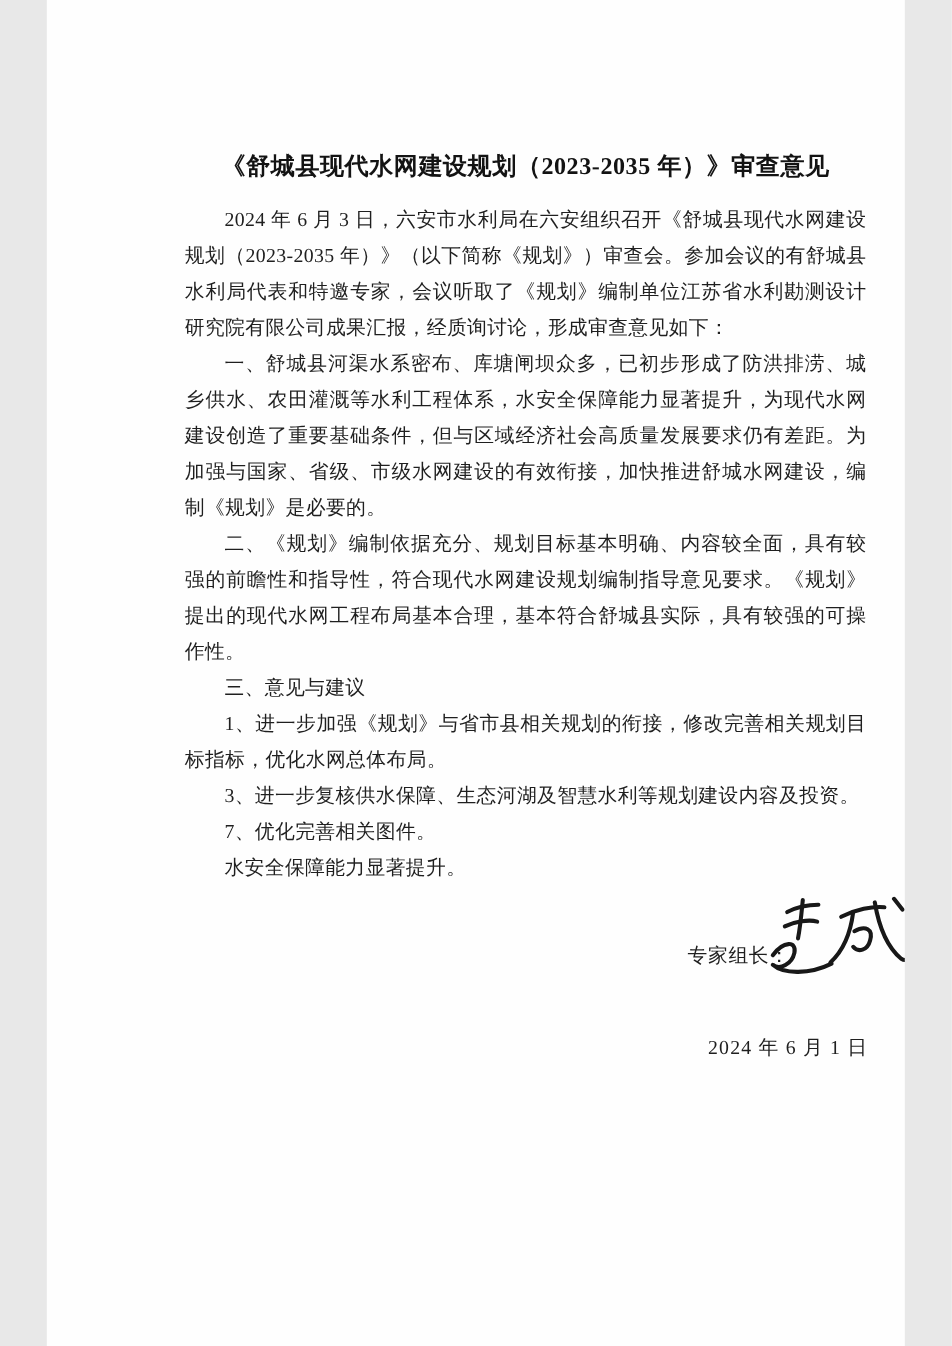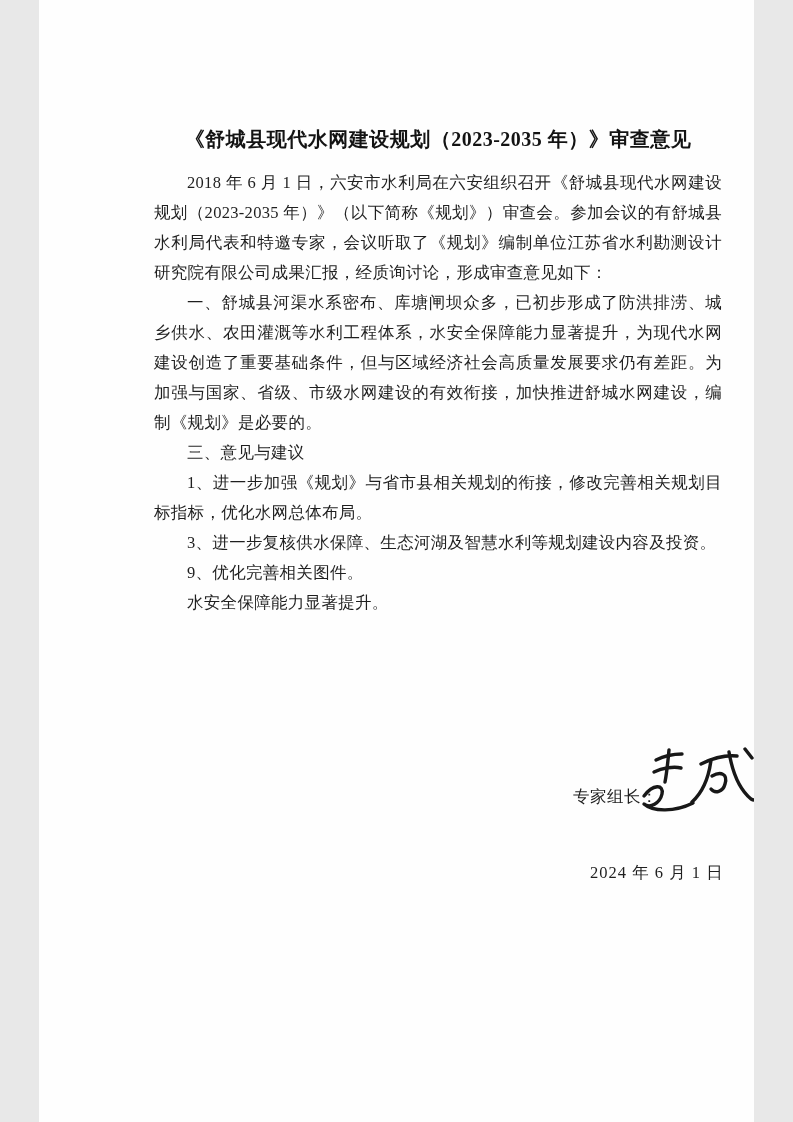--- a/index.html
+++ b/index.html
@@ -81,26 +81,27 @@
 </style>
 </head>
 <body>
 
 <div class="page">
 
   <div class="doc-body">
     <div class="doc-title">《舒城县现代水网建设规划（2023-2035 年）》审查意见</div>
 
     <div class="doc-paragraphs">
-      <p>2018 年 6 月 1 日，六安市水利局在六安组织召开《舒城县现代水网建设规划（2023-2035 年）》（以下简称《规划》）审查会。参加会议的有舒城县水利局代表和特邀专家，会议听取了《规划》编制单位江苏省水利勘测设计研究院有限公司成果汇报，经质询讨论，形成审查意见如下：</p>
+      <p>2024 年 6 月 3 日，六安市水利局在六安组织召开《舒城县现代水网建设规划（2023-2035 年）》（以下简称《规划》）审查会。参加会议的有舒城县水利局代表和特邀专家，会议听取了《规划》编制单位江苏省水利勘测设计研究院有限公司成果汇报，经质询讨论，形成审查意见如下：</p>
       <p>一、舒城县河渠水系密布、库塘闸坝众多，已初步形成了防洪排涝、城乡供水、农田灌溉等水利工程体系，水安全保障能力显著提升，为现代水网建设创造了重要基础条件，但与区域经济社会高质量发展要求仍有差距。为加强与国家、省级、市级水网建设的有效衔接，加快推进舒城水网建设，编制《规划》是必要的。</p>
+      <p>二、《规划》编制依据充分、规划目标基本明确、内容较全面，具有较强的前瞻性和指导性，符合现代水网建设规划编制指导意见要求。《规划》提出的现代水网工程布局基本合理，基本符合舒城县实际，具有较强的可操作性。</p>
       <p>三、意见与建议</p>
       <p>1、进一步加强《规划》与省市县相关规划的衔接，修改完善相关规划目标指标，优化水网总体布局。</p>
       <p>3、进一步复核供水保障、生态河湖及智慧水利等规划建设内容及投资。</p>
-      <p>9、优化完善相关图件。</p>
+      <p>7、优化完善相关图件。</p>
       <p>水安全保障能力显著提升。</p>
     </div>
   </div>
 
   <div class="signature-block">
     <span class="signature-label">专家组长：</span>
 
     <svg class="signature-svg" viewBox="0 0 138 84" xmlns="http://www.w3.org/2000/svg" aria-label="赵成">
 
       <path d="M38 10 C37 20, 36 32, 34 42"></path>

